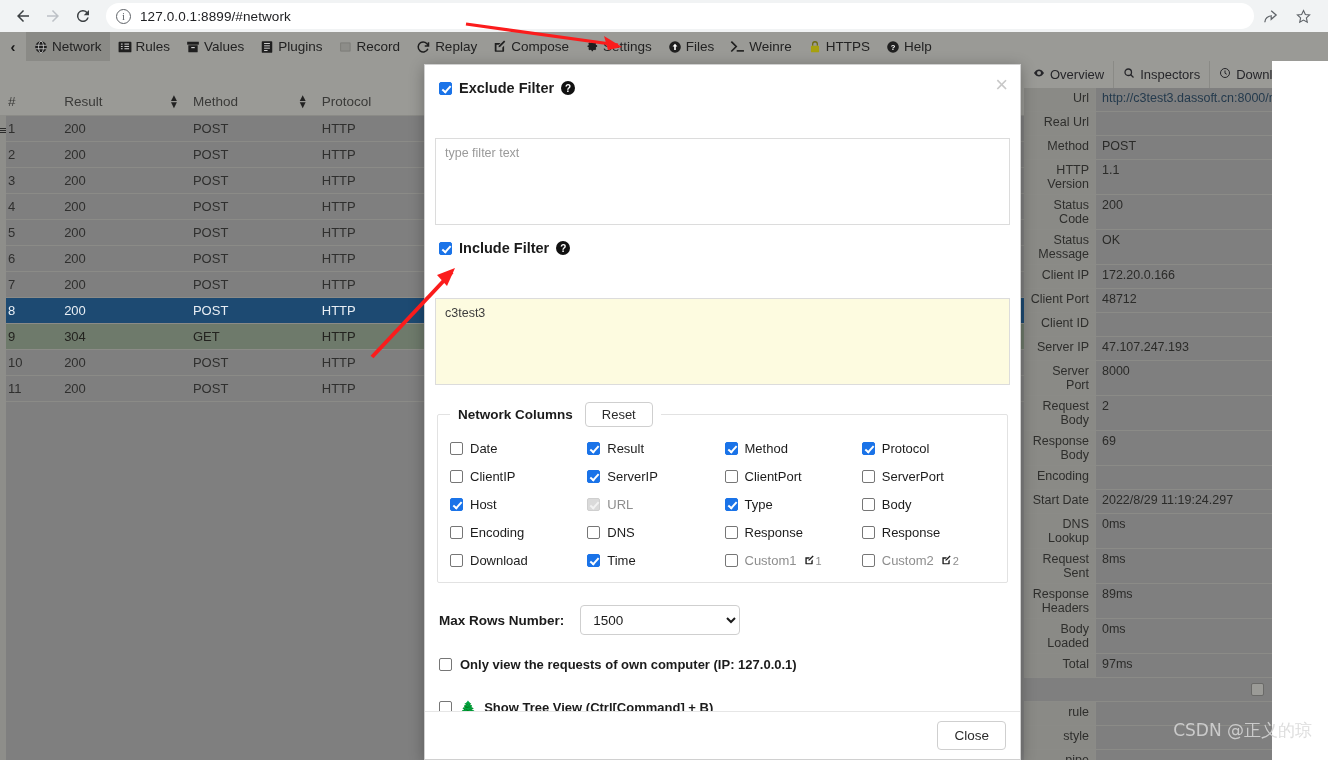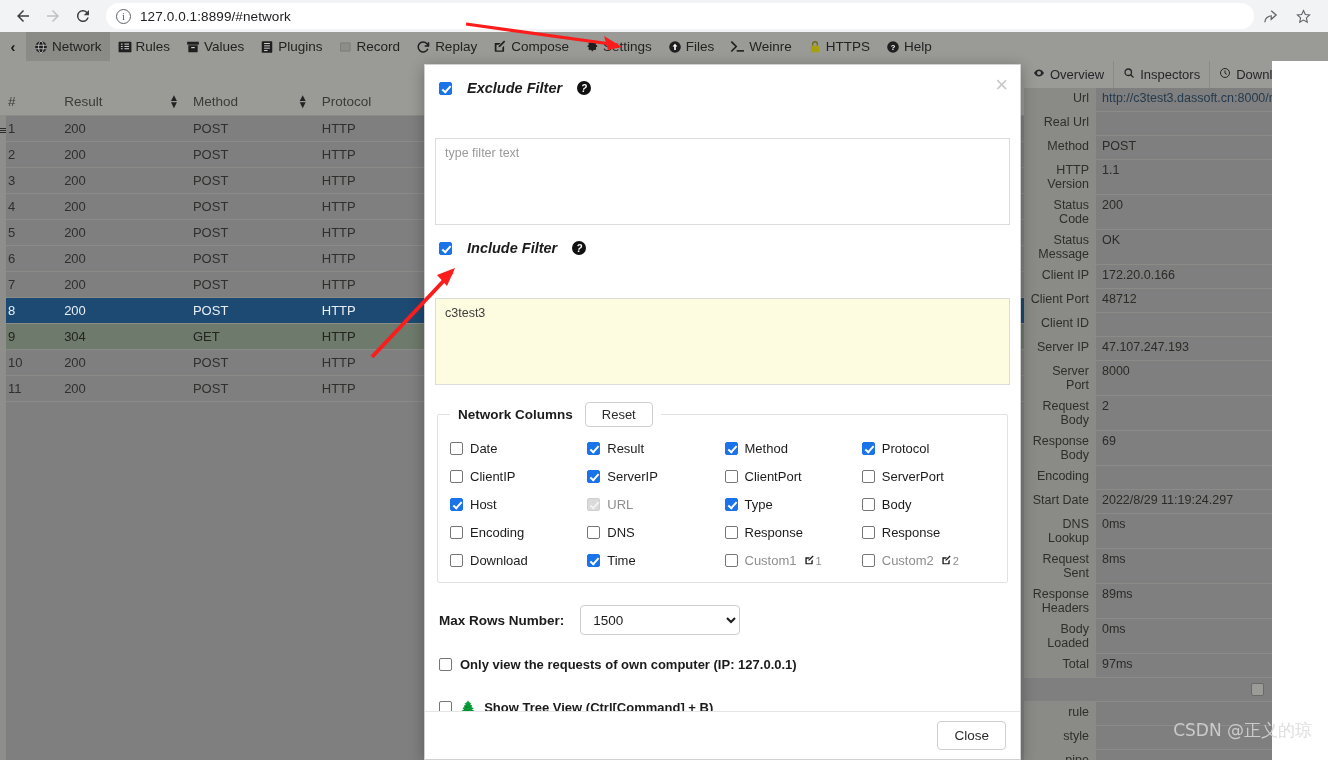--- a/index.html
+++ b/index.html
@@ -138,22 +138,22 @@
     background: #fff; border: 1px solid #d0d0d0;
     box-shadow: 0 3px 14px rgba(0,0,0,.3);
     display: flex; flex-direction: column;
   }
   .modal-body { flex: 1; padding: 0 10px; overflow: hidden; }
   .modal-close {
     position: absolute; top: 9px; right: 12px;
     font-size: 22px; color: #c8c8c8; line-height: 1; font-family: "Liberation Sans", sans-serif;
   }
   .filt-head {
-    display: flex; align-items: center; gap: 15px;
-    padding: 15px 0 10px 4px; font-size: 14.5px; color: #1b1b1b; font-weight: bold; font-style: italic;
+    display: flex; align-items: center; gap: 7px;
+    padding: 15px 0 10px 4px; font-size: 14.5px; color: #1b1b1b; font-weight: bold;
   }
   .help-ico {
     display: inline-flex; align-items: center; justify-content: center;
     width: 14px; height: 14px; border-radius: 50%;
     background: #111; color: #fff; font-size: 10px; font-weight: bold;
     font-family: "Liberation Sans", sans-serif;
   }
   .filt-box {
     width: 100%; height: 87px; border: 1px solid #dcdcdc; background: #fff;
     padding: 7px 9px; font-size: 12.5px; color: #9a9a9a; margin-top: 32px;

